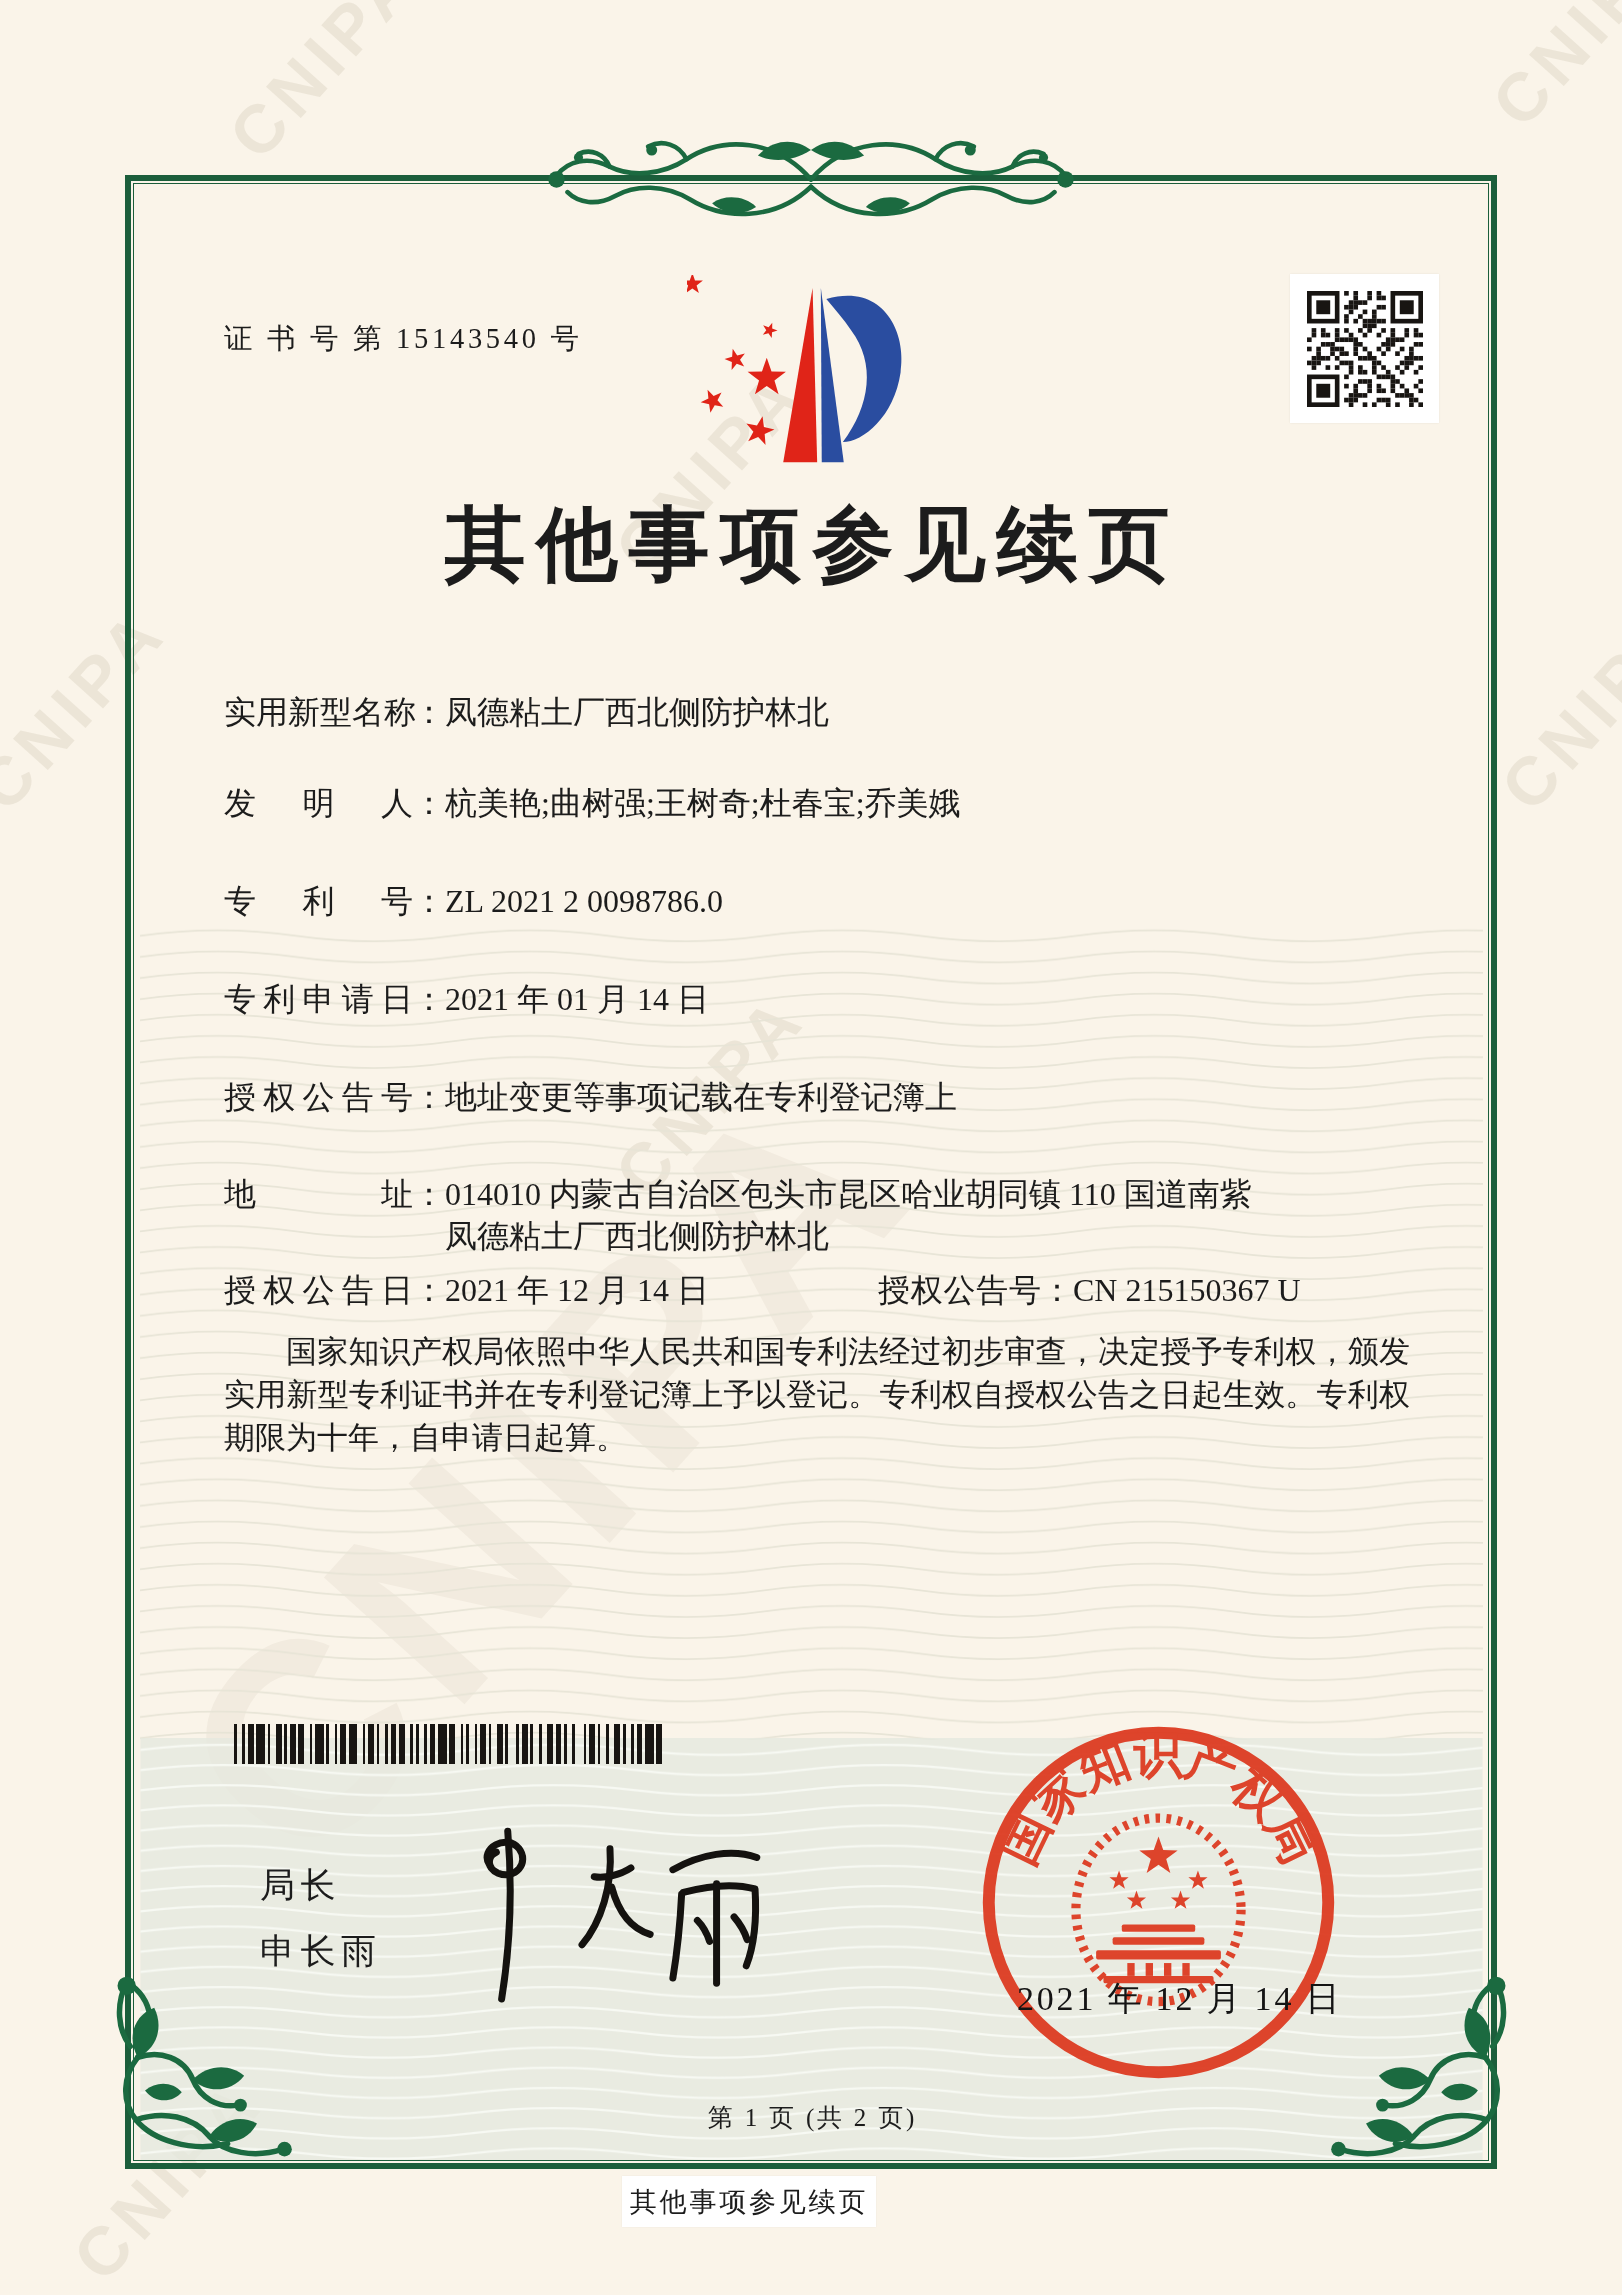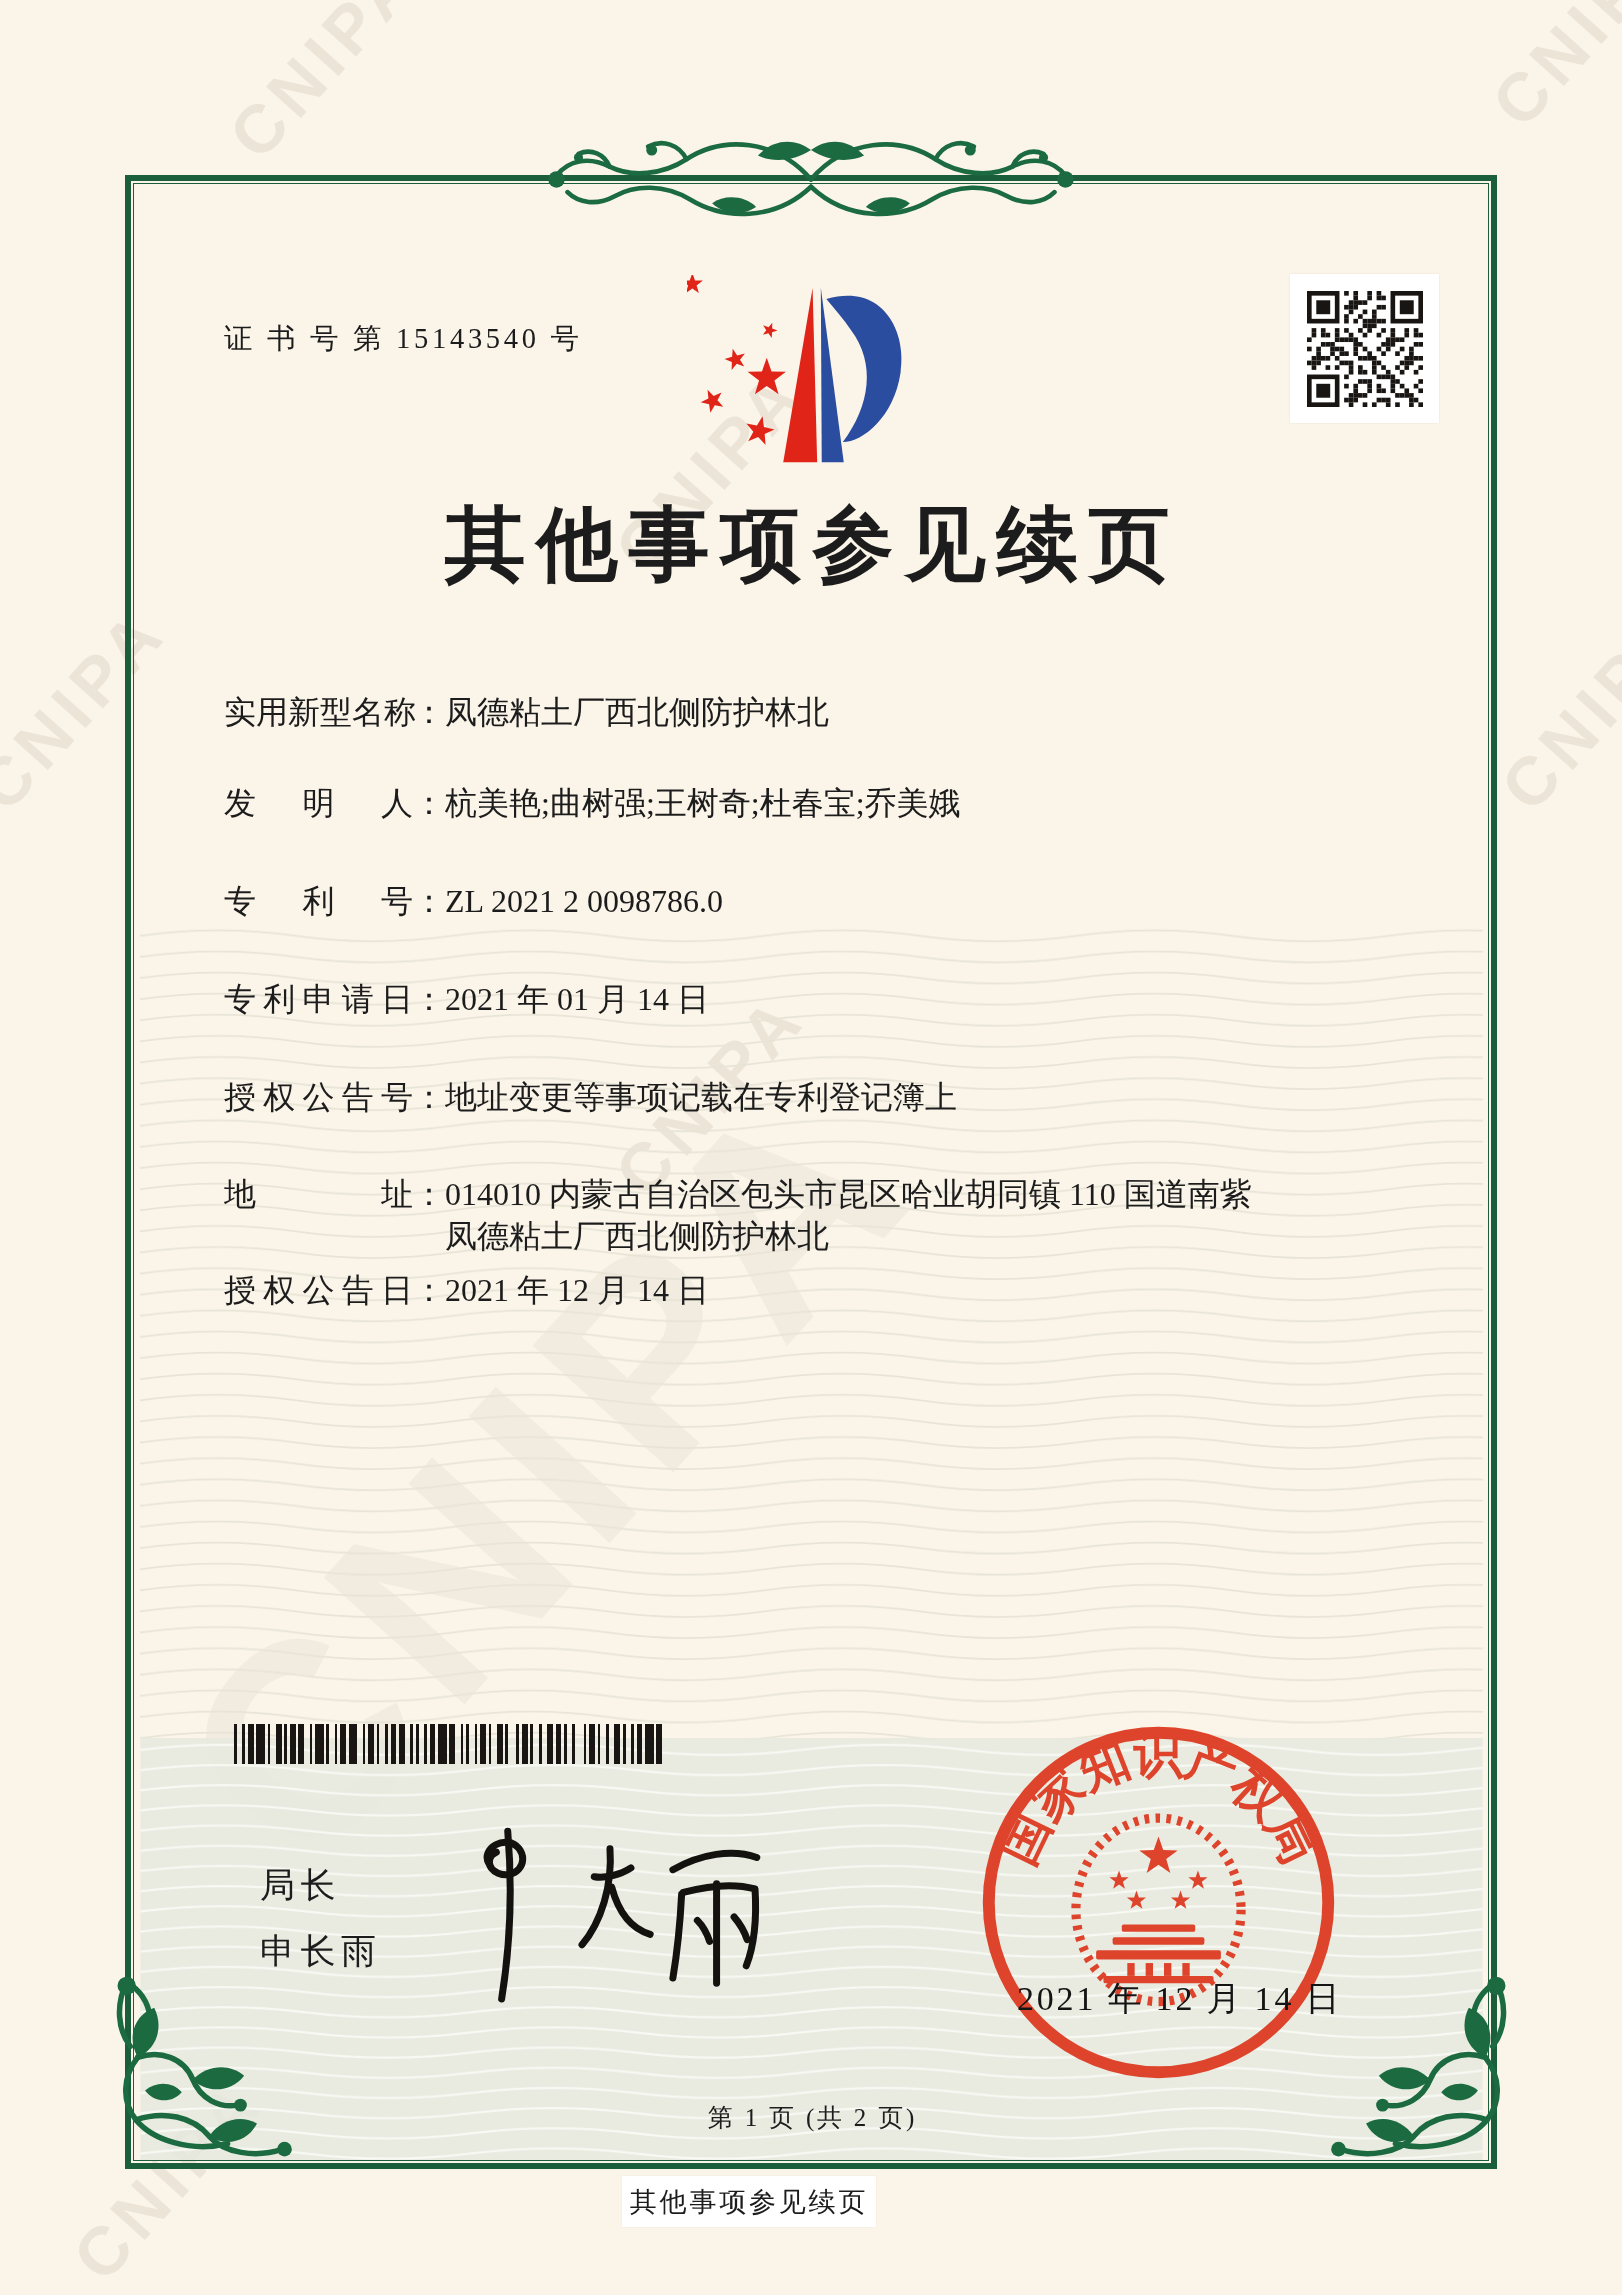--- a/index.html
+++ b/index.html
@@ -438,23 +438,27 @@
 </div>
 <div class="frow" style="top:1076px">
   <span class="flabel">授权公告号</span><span class="fcolon">：</span><span class="fvalue">地址变更等事项记载在专利登记簿上</span>
 </div>
 <div class="frow" style="top:1173px">
   <span class="flabel">地址</span><span class="fcolon">：</span><span class="fvalue">014010 内蒙古自治区包头市昆区哈业胡同镇 110 国道南紫
 凤德粘土厂西北侧防护林北</span>
 </div>
 <div class="frow" style="top:1269px;width:1186px">
   <span class="flabel">授权公告日</span><span class="fcolon">：</span><span class="fvalue">2021 年 12 月 14 日</span>
+  <span class="grant-right">
+    <span class="flabel">授权公告号</span><span class="fcolon">：</span><span class="fvalue">CN 215150367 U</span>
+  </span>
 </div>
 
 <div class="bodytext">
+  <p>国家知识产权局依照中华人民共和国专利法经过初步审查，决定授予专利权，颁发实用新型专利证书并在专利登记簿上予以登记。专利权自授权公告之日起生效。专利权期限为十年，自申请日起算。</p>
 </div>
 
 <div class="barcode" id="barcode"><i class="b" style="width:2.8px"></i><i class="" style="width:5.6px"></i><i class="b" style="width:2.8px"></i><i class="" style="width:2.8px"></i><i class="b" style="width:5.6px"></i><i class="" style="width:2.8px"></i><i class="b" style="width:8.4px"></i><i class="" style="width:2.8px"></i><i class="b" style="width:2.8px"></i><i class="" style="width:5.6px"></i><i class="b" style="width:5.6px"></i><i class="" style="width:2.8px"></i><i class="b" style="width:2.8px"></i><i class="" style="width:2.8px"></i><i class="b" style="width:5.6px"></i><i class="" style="width:2.8px"></i><i class="b" style="width:5.6px"></i><i class="" style="width:5.6px"></i><i class="b" style="width:2.8px"></i><i class="" style="width:2.8px"></i><i class="b" style="width:8.4px"></i><i class="" style="width:2.8px"></i><i class="b" style="width:2.8px"></i><i class="" style="width:5.6px"></i><i class="b" style="width:2.8px"></i><i class="" style="width:2.8px"></i><i class="b" style="width:5.6px"></i><i class="" style="width:2.8px"></i><i class="b" style="width:8.4px"></i><i class="" style="width:5.6px"></i><i class="b" style="width:2.8px"></i><i class="" style="width:2.8px"></i><i class="b" style="width:5.6px"></i><i class="" style="width:2.8px"></i><i class="b" style="width:2.8px"></i><i class="" style="width:5.6px"></i><i class="b" style="width:2.8px"></i><i class="" style="width:2.8px"></i><i class="b" style="width:5.6px"></i><i class="" style="width:2.8px"></i><i class="b" style="width:5.6px"></i><i class="" style="width:5.6px"></i><i class="b" style="width:2.8px"></i><i class="" style="width:2.8px"></i><i class="b" style="width:2.8px"></i><i class="" style="width:5.6px"></i><i class="b" style="width:2.8px"></i><i class="" style="width:2.8px"></i><i class="b" style="width:5.6px"></i><i class="" style="width:2.8px"></i><i class="b" style="width:8.4px"></i><i class="" style="width:2.8px"></i><i class="b" style="width:5.6px"></i><i class="" style="width:5.6px"></i><i class="b" style="width:2.8px"></i><i class="" style="width:2.8px"></i><i class="b" style="width:2.8px"></i><i class="" style="width:5.6px"></i><i class="b" style="width:2.8px"></i><i class="" style="width:2.8px"></i><i class="b" style="width:5.6px"></i><i class="" style="width:2.8px"></i><i class="b" style="width:2.8px"></i><i class="" style="width:5.6px"></i><i class="b" style="width:5.6px"></i><i class="" style="width:2.8px"></i><i class="b" style="width:2.8px"></i><i class="" style="width:8.4px"></i><i class="b" style="width:2.8px"></i><i class="" style="width:2.8px"></i><i class="b" style="width:5.6px"></i><i class="" style="width:2.8px"></i><i class="b" style="width:2.8px"></i><i class="" style="width:5.6px"></i><i class="b" style="width:2.8px"></i><i class="" style="width:5.6px"></i><i class="b" style="width:5.6px"></i><i class="" style="width:2.8px"></i><i class="b" style="width:5.6px"></i><i class="" style="width:2.8px"></i><i class="b" style="width:2.8px"></i><i class="" style="width:5.6px"></i><i class="b" style="width:2.8px"></i><i class="" style="width:8.4px"></i><i class="b" style="width:2.8px"></i><i class="" style="width:2.8px"></i><i class="b" style="width:5.6px"></i><i class="" style="width:2.8px"></i><i class="b" style="width:2.8px"></i><i class="" style="width:5.6px"></i><i class="b" style="width:2.8px"></i><i class="" style="width:5.6px"></i><i class="b" style="width:5.6px"></i><i class="" style="width:2.8px"></i><i class="b" style="width:2.8px"></i><i class="" style="width:5.6px"></i><i class="b" style="width:2.8px"></i><i class="" style="width:2.8px"></i><i class="b" style="width:5.6px"></i><i class="" style="width:2.8px"></i><i class="b" style="width:8.4px"></i><i class="" style="width:2.8px"></i><i class="b" style="width:5.6px"></i></div>
 
 <div class="signer-label">局长</div>
 <div class="signer-name">申长雨</div>
 
 <svg class="signature" width="367" height="211" viewBox="0 0 420 230">
   <g stroke="#14120f" fill="none" stroke-width="8" stroke-linecap="round" stroke-linejoin="round">
     <path d="M92,52 C80,34 112,16 126,34 C138,50 122,70 102,62 C88,56 90,42 100,38"></path>

